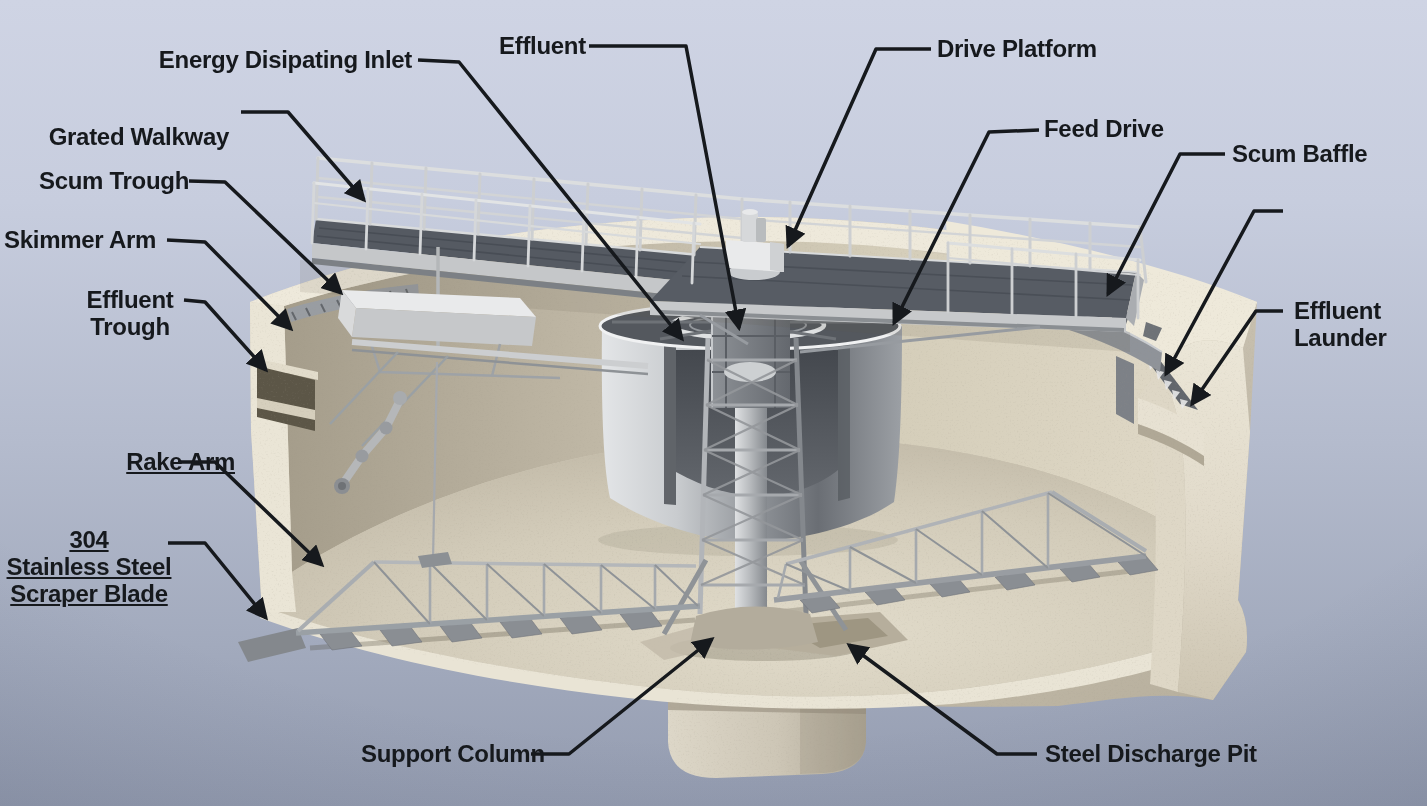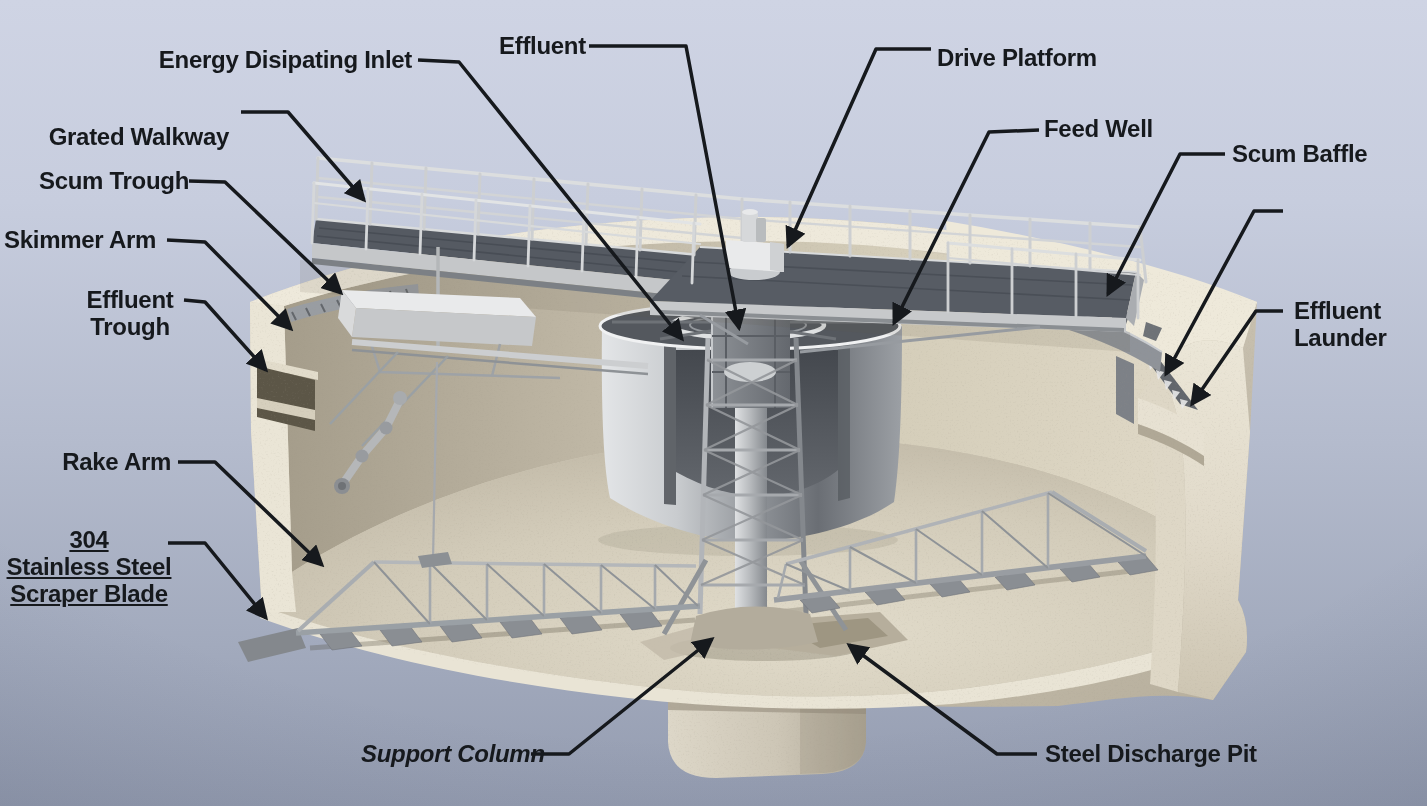--- a/index.html
+++ b/index.html
@@ -6,32 +6,32 @@
   .stage{position:relative;width:1427px;height:806px;overflow:hidden;
          font-family:"Liberation Sans",sans-serif;background:#f0abfc;}
   .scene{position:absolute;left:0;top:0;}
   .lbl{position:absolute;font-size:24px;font-weight:700;color:#16191d;
        line-height:27px;white-space:pre-line;letter-spacing:-0.3px;}
   .t-right{text-align:right;}
   .t-center{text-align:center;}
   
   .lbl-energy{right:1015px;top:46px;}
   .lbl-influent{left:499px;top:32px;}
-  .lbl-drive{left:937px;top:44px;}
+  .lbl-drive{left:937px;top:35px;}
   .lbl-walkway{right:1198px;top:98px;margin-top:25px;}
   .lbl-feedwell{left:1044px;top:115px;}
   .lbl-scumtrough{right:1238px;top:167px;}
   .lbl-scumbaffle{left:1232px;top:140px;}
   .lbl-skimmer{right:1271px;top:226px;text-align:right;}
   .lbl-vnotch{left:1294px;top:197px;width:130px;}
   .lbl-efftrough{left:68px;top:286px;width:124px;}
   .lbl-efflaunder{left:1294px;top:297px;width:130px;}
-  .lbl-rakearm{right:1256px;top:448px;}
+  .lbl-rakearm{right:1192px;top:448px;text-decoration:underline;}
   .lbl-scraper{left:4px;top:526px;width:170px;text-decoration:underline;}
-  .lbl-support{left:361px;top:740px;font-style:italic;}
+  .lbl-support{left:361px;top:740px;}
   .lbl-sludge{left:1045px;top:740px;}
 </style>
 </head>
 <body>
 
 <div class="stage">
 
 <svg class="scene" width="1427" height="806" viewBox="0 0 1427 806">
   <defs>
     <linearGradient id="sky" x1="0" y1="0" x2="0" y2="1">
@@ -316,21 +316,21 @@
     <polyline points="168,543 205,543 266,618" marker-end="url(#arrow)"></polyline>
     <polyline points="531,754 569,754 712,639" marker-end="url(#arrow)"></polyline>
     <polyline points="1037,754 997,754 849,645" marker-end="url(#arrow)"></polyline>
   </g>
 </svg>
 
 <div class="lbl lbl-energy t-right">Energy Disipating Inlet</div>
 <div class="lbl lbl-influent">Effluent</div>
 <div class="lbl lbl-drive">Drive Platform</div>
 <div class="lbl lbl-walkway t-right">Grated Walkway</div>
-<div class="lbl lbl-feedwell">Feed Well</div>
+<div class="lbl lbl-feedwell">Feed Drive</div>
 <div class="lbl lbl-scumtrough t-right">Scum Trough</div>
 <div class="lbl lbl-scumbaffle">Scum Baffle</div>
 <div class="lbl lbl-skimmer t-right">Skimmer Arm</div>
 <div class="lbl lbl-efftrough t-center">Effluent
 Trough</div>
 <div class="lbl lbl-efflaunder">Effluent
 Launder</div>
 <div class="lbl lbl-rakearm t-right">Rake Arm</div>
 <div class="lbl lbl-scraper t-center">304
 Stainless Steel

